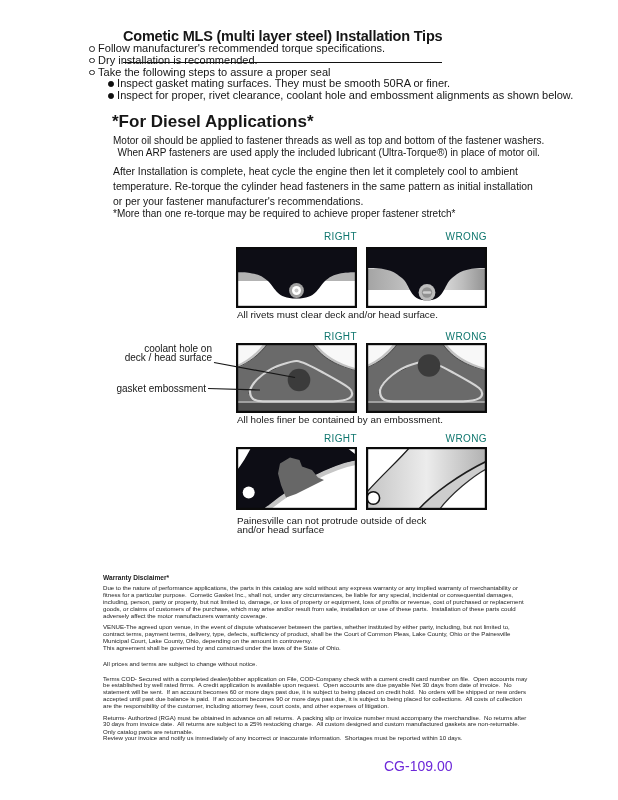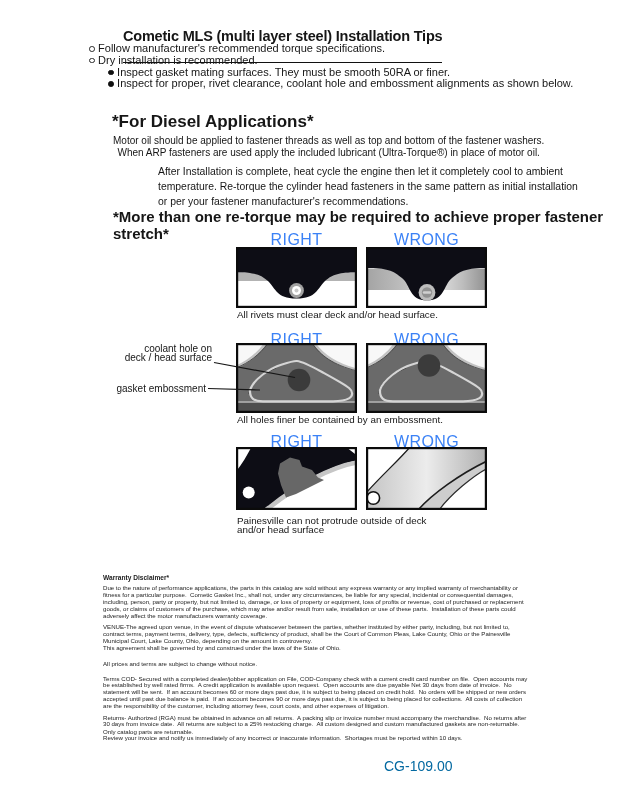--- a/index.html
+++ b/index.html
@@ -10,51 +10,55 @@
   .title{left:111px;top:28px;font-size:14.5px;font-weight:bold;letter-spacing:-0.2px;
          padding-bottom:18px;border-bottom:1.8px solid #111;display:inline-block;margin-left:12px;}
   .bullets{left:89px;top:43px;font-size:11px;line-height:11.8px;}
   .b-row{display:flex;align-items:center;height:11.8px;}
   .b-row.sub{padding-left:19px;align-items:center;}
   .mk{display:inline-block;width:3.6px;height:3.6px;border-radius:50%;
       border:1px solid #2a2a2a;margin-right:3.5px;flex:0 0 auto;}
   .mk.filled{background:#111;border-color:#111;}
   .h2{left:112px;top:112px;font-size:17px;font-weight:bold;}
   .p1{left:113px;top:135px;font-size:10px;line-height:12.3px;text-align:center;}
-  .p2{left:113px;top:164px;font-size:10.4px;line-height:15px;margin-left:45px;}
-  .note{left:113px;top:208px;font-size:15px;font-weight:bold;}
-  .dh{width:121px;text-align:center;font-size:16px;letter-spacing:0.4px;color:#3b82f6;}
+  .p2{left:113px;top:164px;font-size:10.4px;line-height:15px;}
+  .note{left:113px;top:208px;font-size:10px;}
+  .dh{width:121px;text-align:right;font-size:10px;letter-spacing:0.4px;color:#0f766e;}
   .dh.r1{top:230.5px}.dh.r2{top:330.5px}.dh.r3{top:432.5px}
   .dh.cl{left:236px}.dh.cr{left:366px}
   .box{position:absolute;display:block;}
   .cap{left:237px;font-size:9.8px;line-height:9.4px;}
   .lbl{font-size:10px;line-height:9.8px;text-align:right;width:120px;}
   .lbl.coolant{left:92px;top:343.5px;}
   .lbl.emboss{left:86px;top:383.5px;}
   .overlay{position:absolute;left:0;top:0;pointer-events:none;}
   .fineprint{left:103px;font-size:6.1px;line-height:6.9px;color:#1c1c1c;}
   .fp-h{left:103px;top:573.5px;font-size:6.6px;font-weight:bold;color:#1c1c1c;}
   .fp1{top:585px}.fp2{top:624px}.fp3{top:661px}.fp4{top:675.5px}.fp5{top:714.5px}.fp6{top:728.5px}
-  .cg{left:384px;top:757.5px;font-size:14px;color:#0369a1;}
+  .cg{left:384px;top:757.5px;font-size:14px;color:#6d28d9;}
 </style>
 </head>
 <body>
 
 <div class="page">
 
   <div class="abs title">Cometic MLS (multi layer steel) Installation Tips</div>
 
   <div class="abs bullets">
     <div class="b-row">
         <span class="mk"></span>
         <span>Follow manufacturer's recommended torque specifications.</span>
       </div>
     <div class="b-row">
         <span class="mk"></span>
         <span>Dry installation is recommended.</span>
+      </div>
+    <div class="b-row">
+        <span class="mk"></span>
+        <span>Take the following steps to assure a proper seal</span>
       </div>
     <div class="b-row sub">
         <span class="mk filled"></span>
         <span>Inspect gasket mating surfaces.  They must be smooth 50RA or finer.</span>
       </div>
     <div class="b-row sub">
         <span class="mk filled"></span>
         <span>Inspect for proper, rivet clearance, coolant hole and embossment alignments as shown below.</span>
       </div>
   </div>

